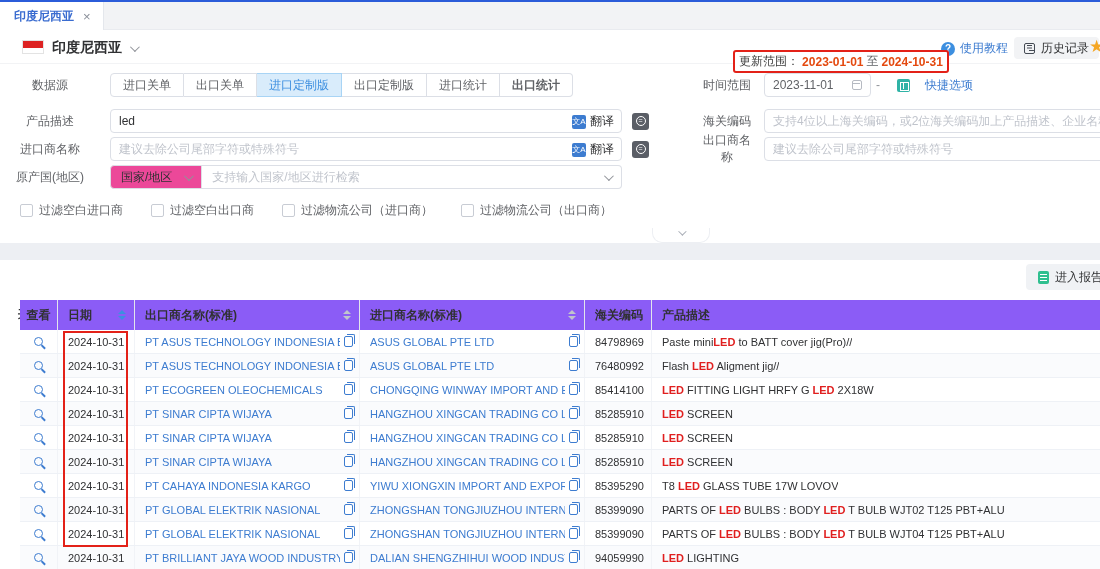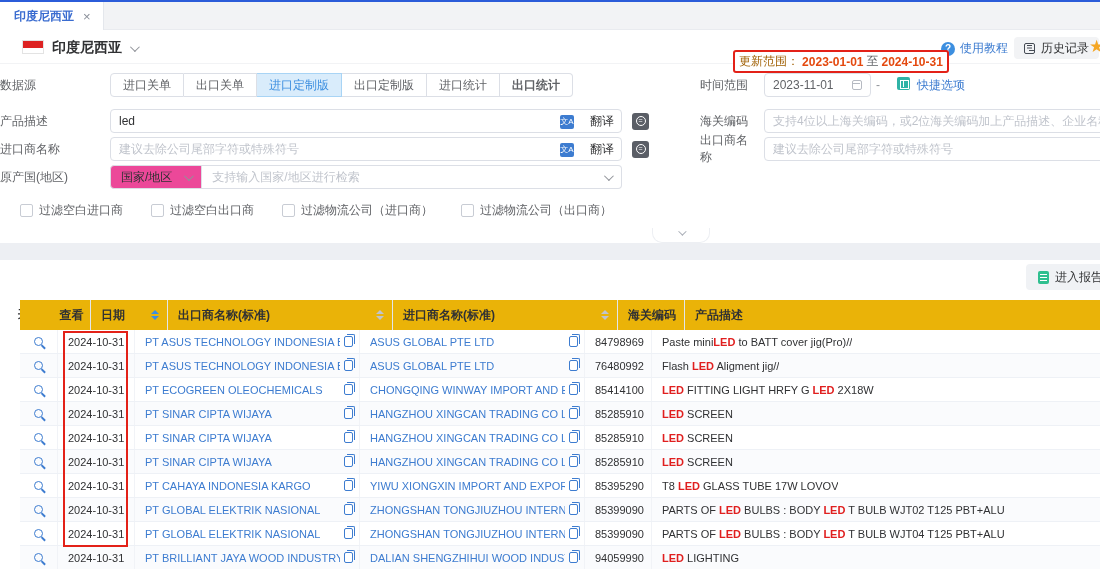--- a/index.html
+++ b/index.html
@@ -22,56 +22,56 @@
   .chev { width:7px; height:7px; border-right:1.5px solid #909399; border-bottom:1.5px solid #909399; transform:rotate(45deg) translateY(-2px); display:inline-block; }
   .tutorial { position:absolute; left:941px; top:10px; display:flex; align-items:center; gap:5px; font-size:12px; color:#3d7cd0; }
   .q-icon { width:14px; height:14px; border-radius:50%; background:#3d8fe0; color:#fff; font-size:10px; display:flex; align-items:center; justify-content:center; font-weight:bold; }
   .history-btn { position:absolute; left:1014px; top:7px; height:22px; background:#f2f3f5; border-radius:4px; display:flex; align-items:center; gap:6px; padding:0 10px; font-size:12px; color:#303133; }
   .history-icon { width:11px; height:11px; border:1.3px solid #454b54; border-radius:2px; position:relative; }
   .history-icon::before { content:''; position:absolute; left:1.5px; top:1.5px; width:5px; height:1.2px; background:#454b54; box-shadow:0 2.5px 0 #454b54, 2px 5px 0 #454b54; }
   .fav-star { position:absolute; left:1089px; top:6px; color:#f5a623; font-size:17px; }
 
   
   .update-box { position:absolute; left:733px; top:50px; width:216px; height:23px; border:2px solid #e32118; border-radius:3px; background:#fff; display:flex; align-items:center; justify-content:center; gap:3px; font-size:12px; z-index:6; white-space:nowrap; }
-  .update-label { color:#a16207;text-align:center; }
+  .update-label { color:#404040;text-align:center; }
   .update-date { color:#e4490f; font-weight:bold; }
   .update-to { color:#606266; }
 
   
   .filters { position:absolute; top:64px; left:0; width:100%; height:164px; background:#fff; }
   .frow { position:absolute; height:24px; display:flex; align-items:center; }
-  .frow .flabel { width:110px; text-align:left; padding-right:10px; font-size:12px; color:#606266; flex:none; }
+  .frow .flabel { width:110px; text-align:center; padding-right:10px; font-size:12px; color:#606266; flex:none; }
   .frow-r .flabel { width:64px; }
   .r1 { top:9px; }  .r2 { top:45px; } .r3 { top:73px; } .r4 { top:101px; }
   .frow-l { left:0; width:668px; }
   .frow-r { left:700px; width:410px; }
 
   .seg-group { display:flex; }
   .seg { height:24px; display:flex; align-items:center; padding:0 12px; border:1px solid #dcdfe6; border-left:none; font-size:12px; color:#606266; background:#fff; }
   .seg:first-child { border-left:1px solid #dcdfe6; border-radius:4px 0 0 4px; }
   .seg:last-child { border-radius:0 4px 4px 0;font-weight:bold; }
   .seg.active { background:#d9ecfb; color:#3d8fe0; border-color:#a8d4f5; }
 
   .date-input { width:107px; height:24px; border:1px solid #dcdfe6; border-radius:4px; display:flex; align-items:center; font-size:12px; color:#606266; padding:0 8px; justify-content:space-between; }
   .cal-icon { width:10px; height:10px; border:1.2px solid #b6bac2; border-radius:2px; position:relative; }
   .cal-icon::before { content:''; position:absolute; top:2px; left:0; width:7px; height:1.2px; background:#b6bac2; }
   .dash { color:#909399; margin:0 5px; font-size:12px; }
-  .quick { display:flex; align-items:flex-start; gap:7px; margin-left:12px; font-size:12px; color:#3d7cd0; }
+  .quick { display:flex; align-items:center; gap:15px; margin-left:12px; font-size:12px; color:#3d7cd0; }
   .quick-icon { width:13px; height:13px; background:#2fb3a6; border-radius:2px;
     background-image:linear-gradient(#2fb3a6,#2fb3a6); position:relative; }
   .quick-icon::before { content:''; position:absolute; left:3px; top:3px; width:7px; height:7px; border:1px solid #fff; }
   .quick-icon::after { content:''; position:absolute; left:6px; top:3px; width:1px; height:7px; background:#fff; box-shadow:-3px 3px 0 3px rgba(255,255,255,0); }
 
   .input-wrap { position:relative; height:24px; }
   .input-wrap input { width:100%; height:24px; border:1px solid #dcdfe6; border-radius:4px; padding:0 58px 0 8px; font-size:12px; color:#303133; font-family:inherit; }
   .input-wrap input::placeholder { color:#c0c4cc; }
   .wide input { padding-right:8px; }
   .w-left { width:512px; }
   .w-right { width:400px; }
-  .translate { position:absolute; right:8px; top:4px; display:flex; align-items:center; gap:16px; font-size:12px; color:#303133; }
+  .translate { position:absolute; right:8px; top:4px; display:flex; align-items:center; gap:4px; font-size:12px; color:#303133; }
   .trans-icon { width:14px; height:14px; background:#3d7cd0; border-radius:2px; color:#fff; font-size:8px; display:flex; align-items:center; justify-content:center; }
   .adv-btn { width:17px; height:17px; background:#5a5e66; border-radius:3px; margin-left:10px; display:flex; align-items:center; justify-content:center; flex:none; }
   .adv-btn span { width:10px; height:10px; border:1.2px solid #fff; border-radius:50%; color:#fff; font-size:7px; line-height:8px; text-align:center; display:block; }
 
   .origin { display:flex; align-items:center; width:512px; height:24px; }
   .origin-select { height:24px; border:1px solid #dcdfe6; border-radius:4px 0 0 4px; display:flex; align-items:center; gap:12px; padding:0 10px; font-size:12px; color:#303133; background:#ec4899; }
   .origin-input { flex:1; height:24px; border:1px solid #dcdfe6; border-left:none; border-radius:0 4px 4px 0; display:flex; align-items:center; justify-content:space-between; padding:8px 10px; font-size:12px; color:#c0c4cc; }
 
   .checks { position:absolute; left:20px; top:138px; display:flex; gap:28px; align-items:center; }
   .check-item { display:flex; align-items:center; gap:6px; font-size:12px; color:#606266; }
@@ -84,21 +84,21 @@
 
   
   .results { position:absolute; top:260px; left:0; width:1100px; height:309px; background:#fff; }
   .count { position:absolute; left:18px; top:8px; font-size:13px; font-weight:bold; color:#303133;margin-top:36px; }
   .count .num { color:#e02a16; margin:0 4px; }
   .report-btn { position:absolute; left:1026px; top:4px; height:26px; width:96px; background:#f0f2f5; border-radius:4px; display:flex; align-items:center; gap:6px; padding:0 12px; font-size:12px; color:#303133; }
   .report-icon { width:11px; height:13px; background:#2fbf8f; border-radius:2px; position:relative; }
   .report-icon::before { content:''; position:absolute; left:2px; top:3px; width:7px; height:1.2px; background:#fff; box-shadow:0 3px 0 #fff, 0 6px 0 #fff; }
 
   .table { position:absolute; left:20px; top:40px; width:1080px; }
-  .thead { display:flex; height:30px; background:#eab308; align-items:stretch; font-size:12px; color:#303133; font-weight:bold;padding-left:33px; }
+  .thead { display:flex; height:30px; background:#8b5cf6; align-items:stretch; font-size:12px; color:#303133; font-weight:bold; }
   .th { display:flex; align-items:center; padding-left:10px; border-right:1px solid #e2e6ec; }
   .th:last-child { border-right:none; }
   .c-view { width:38px; justify-content:center; padding-left:0; flex:none; }
   .c-date { width:77px; flex:none; }
   .c-imp  { width:225px; flex:none; }
   .c-exp  { width:225px; flex:none; }
   .c-hs   { width:67px; flex:none; }
   .c-desc { flex:1; min-width:0; }
   .carets { display:inline-flex; flex-direction:column; gap:2px; margin-left:auto; margin-right:8px; }
   .carets i { width:0; height:0; border-left:4px solid transparent; border-right:4px solid transparent; display:block; }

